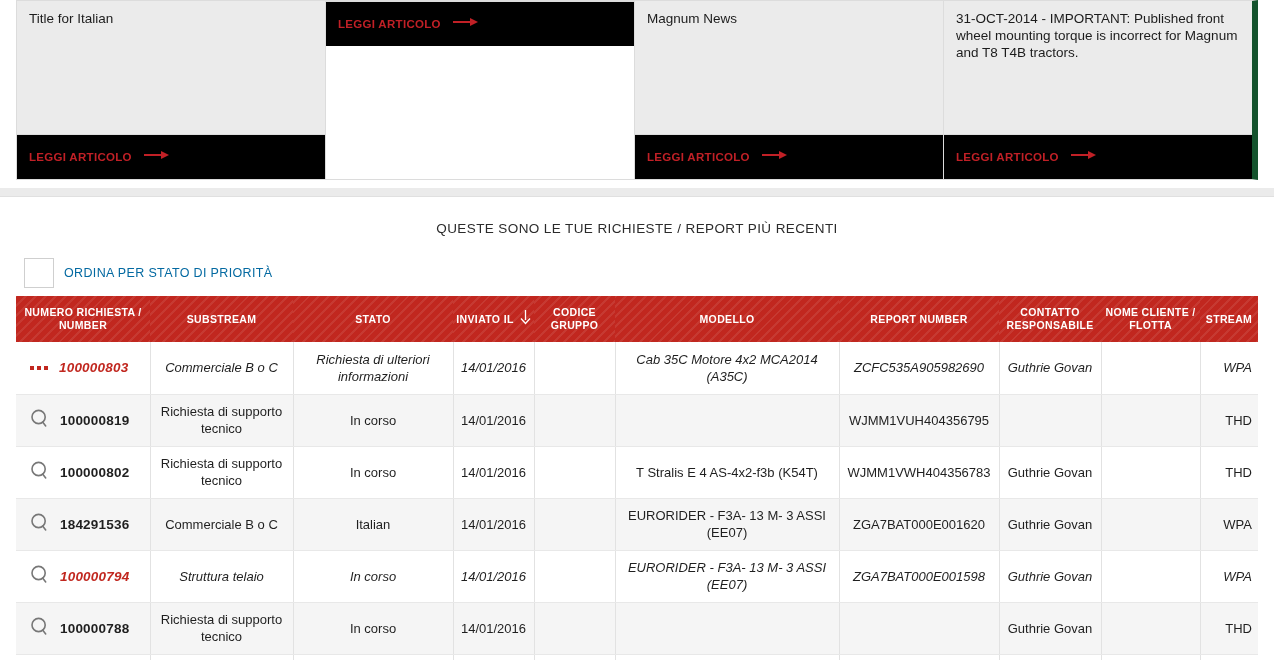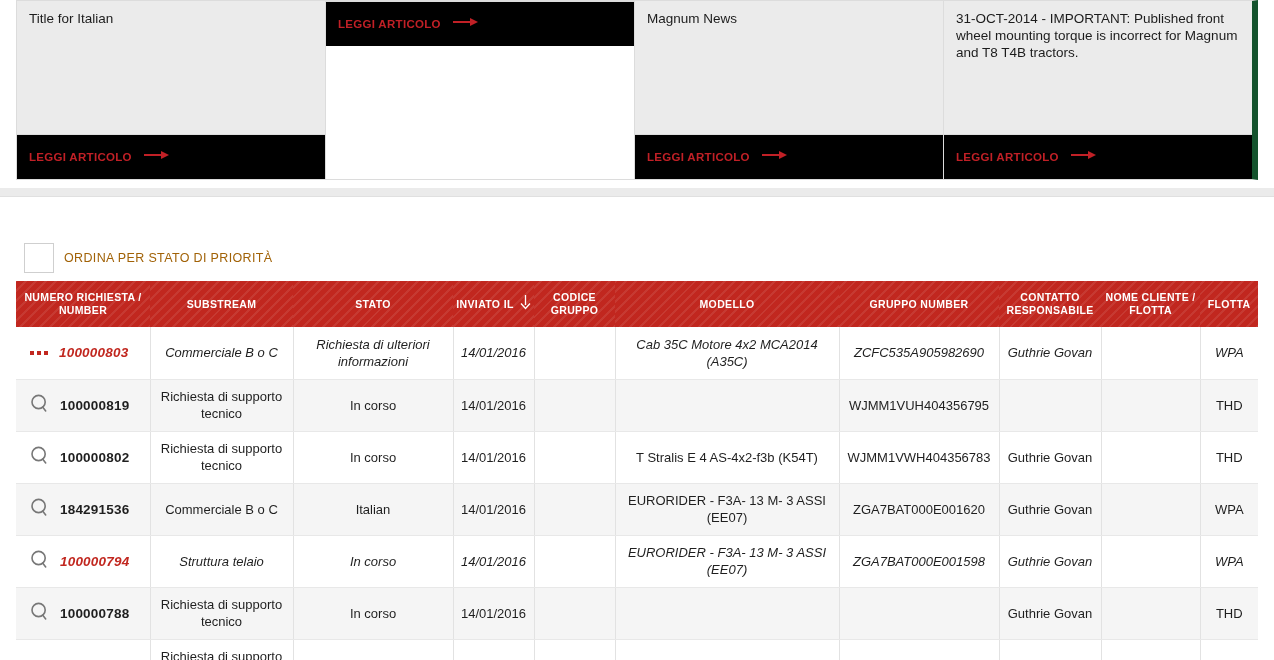--- a/index.html
+++ b/index.html
@@ -96,21 +96,21 @@
     margin: 22px 0 8px 24px;
   }
   .sort-box {
     width: 30px; height: 30px;
     border: 1px solid #cfcfcf;
     background: #fff;
     cursor: pointer;
   }
   .sort-label {
     font-size: 12.5px;
-    color: #a16207;
+    color: #0369a1;
     letter-spacing: .35px;
   }
 
   
   .table-wrap { padding: 0 16px; }
   table.rep {
     width: 1242px;
     border-collapse: collapse;
     table-layout: fixed;
   }
@@ -140,21 +140,21 @@
     font-size: 13px;
     color: #1f1f1f;
     text-align: center;
     vertical-align: middle;
     border-right: 1px solid #e2e2e2;
     border-bottom: 1px solid #e8e8e8;
     padding: 7px 6px;
     line-height: 17px;
     height: 52px;
   }
-  table.rep tbody td:last-child { border-right: none; }
+  table.rep tbody td:last-child { border-right: none; text-align: right; }
   table.rep tbody tr.alt td { background: #f5f5f5; }
   table.rep tbody tr.plain td { background: #ffffff; }
 
   tr.hl td { color: #c43a3f; font-style: italic; }
   tr.hl td .reqnum { color: #c1271f; font-style: italic; font-weight: bold; }
 
   .reqcell { text-align: right; padding-left: 14px !important; }
   .reqwrap { display: flex; align-items: center; gap: 11px; }
   .reqnum { font-weight: bold; font-size: 13.5px; letter-spacing: .2px; }
 
@@ -229,20 +229,21 @@
             <path d="M0 6h17V3l8 4-8 4V8H0z" fill="#c12026"></path>
           </svg>
       </span>
     </div>
   </div>
 </div>
 
 <div class="strip-divider"></div>
 
 <div class="heading-wrap">
+  <div class="kicker">QUESTE SONO LE TUE RICHIESTE / REPORT PIÙ RECENTI</div>
 </div>
 
 <div class="sort-row">
   <div class="sort-box"></div>
   <div class="sort-label">ORDINA PER STATO DI PRIORITÀ</div>
 </div>
 
 <div class="table-wrap">
   <table class="rep">
     <colgroup>
@@ -267,24 +268,24 @@
             <span>INVIATO IL</span>
             <span class="sort-caret">
               <svg width="11" height="15" viewBox="0 0 11 15">
                   <path d="M5.5 0v10M1 8.5l4.5 5 4.5-5" stroke="#fff" stroke-width="1.3" fill="none"></path>
                 </svg>
             </span>
           </span>
         </th>
         <th><span>CODICE GRUPPO</span></th>
         <th><span>MODELLO</span></th>
-        <th><span>GRUPPO NUMBER</span></th>
+        <th><span>REPORT NUMBER</span></th>
         <th><span>CONTATTO RESPONSABILE</span></th>
         <th><span>NOME CLIENTE / FLOTTA</span></th>
-        <th><span>FLOTTA</span></th>
+        <th><span>STREAM</span></th>
       </tr>
     </thead>
     <tbody id="tbody">
         <tr class="plain hl">
           <td class="reqcell">
             <span class="reqwrap">
               <span class="dots">
                 <i></i>
                 <i></i>
                 <i></i>

